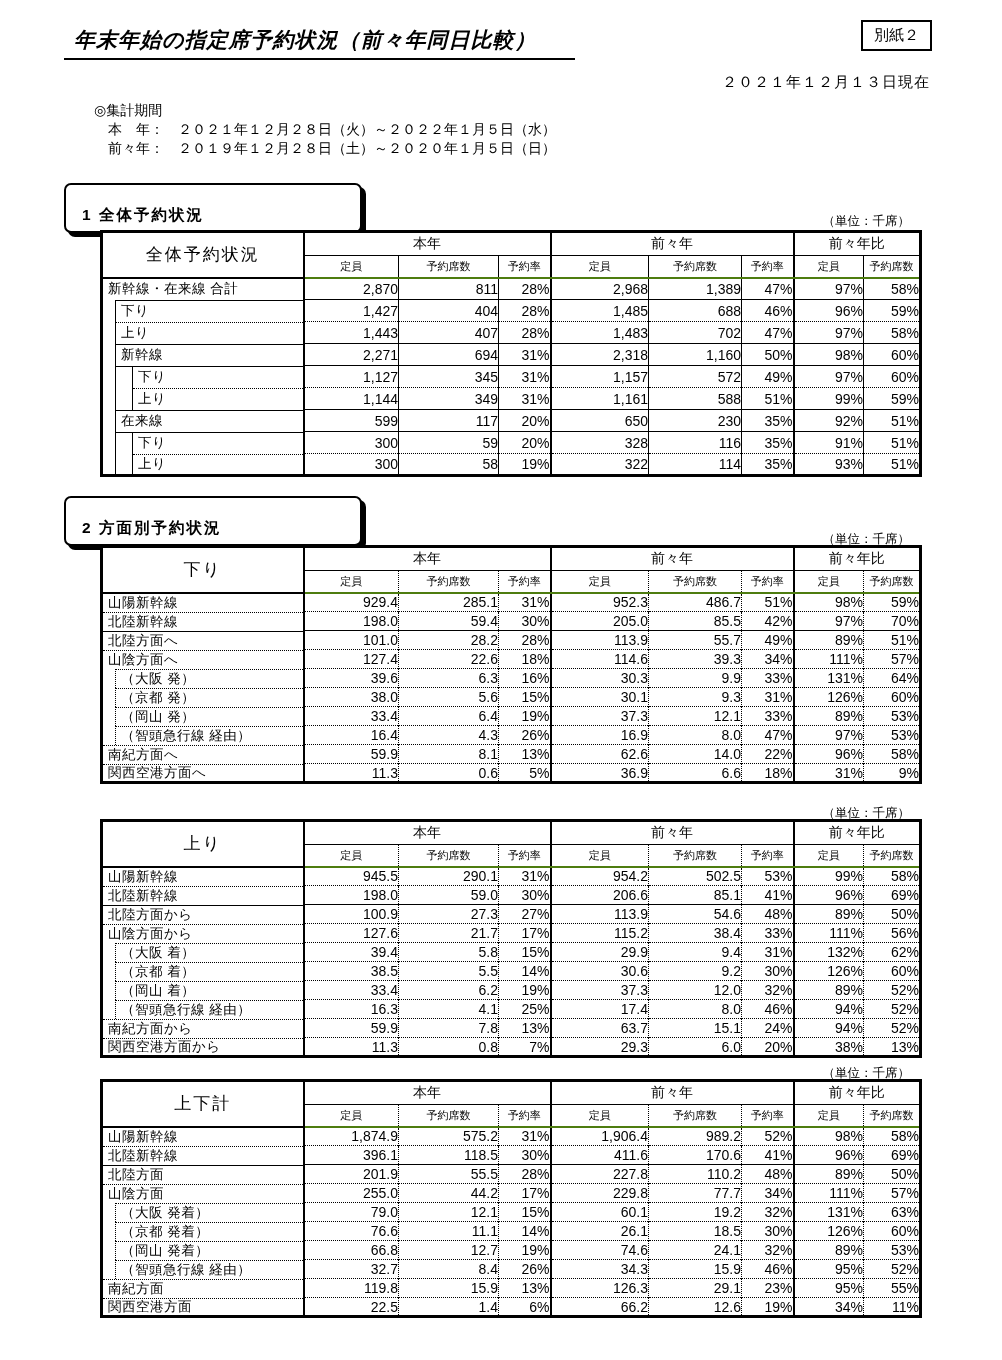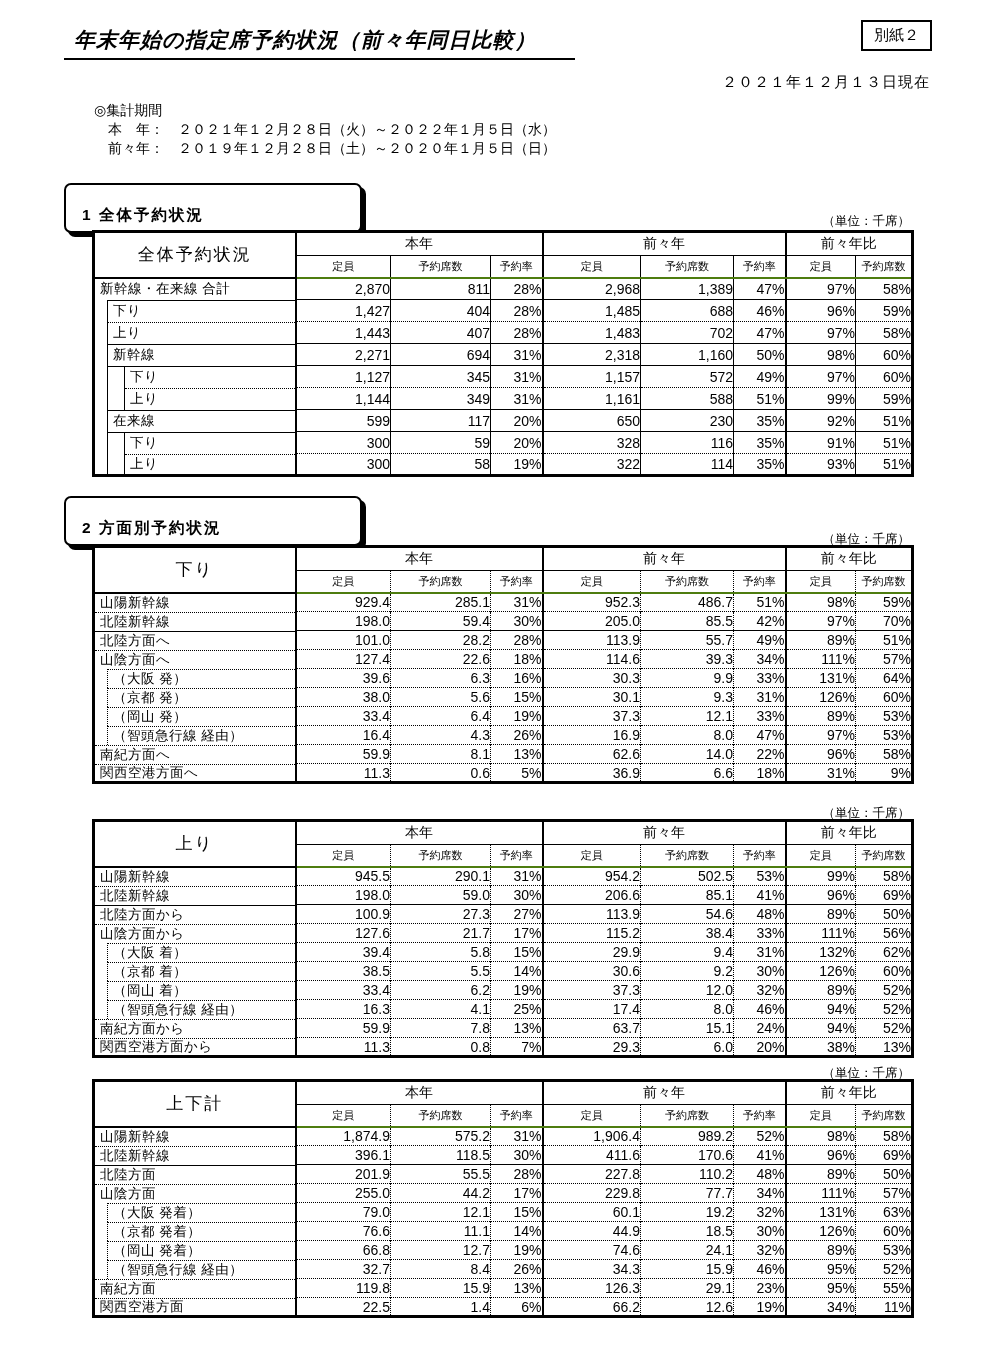--- a/index.html
+++ b/index.html
@@ -44,21 +44,21 @@
   }
   #section-1 { top:183px; }
   #section-2 { top:496px; }
   
   .unit-label { position:absolute; right:92px; font-size:12.5px; }
   #unit-1 { top:213px; }
   #unit-2 { top:531px; }
   #unit-3 { top:805px; }
   #unit-4 { top:1065px; }
   
-  .tbl-wrap { position:absolute; left:92px;border-radius:32px; }
+  .tbl-wrap { position:absolute; left:100px;border-radius:32px; }
   #tbl-overall { top:230px; }
   #tbl-down    { top:545px; }
   #tbl-up      { top:819px; }
   #tbl-total   { top:1079px; }
   table.rpt { border-collapse:collapse; table-layout:fixed; width:819px; border:3px solid #000; background:#fff; }
   table.rpt th, table.rpt td { overflow:hidden; white-space:nowrap; padding:0; font-weight:normal; }
   th.corner {
     border-right:2px solid #000; border-bottom:2px solid #000;
     font-size:17px; font-weight:bold; text-align:center; vertical-align:middle;
     letter-spacing:2px;
@@ -783,21 +783,21 @@
           <tr style="height: 19px;">
             <td class="label-td">
               <div class="lf">
                 <span class="sp vr-d"></span>
                 <span class="lbl bt-d">（京都 発着）</span>
               </div>
             </td>
             <td class="num g-start bt-d">76.6</td>
             <td class="num sep-d bt-d">11.1</td>
             <td class="num sep-d bt-d">14%</td>
-            <td class="num g-start bt-d">44.9</td>
+            <td class="num g-start bt-d">26.1</td>
             <td class="num sep-d bt-d">18.5</td>
             <td class="num sep-d bt-d">30%</td>
             <td class="num g-start bt-d">126%</td>
             <td class="num sep-d bt-d">60%</td>
           </tr>
           <tr style="height: 19px;">
             <td class="label-td">
               <div class="lf">
                 <span class="sp vr-d"></span>
                 <span class="lbl bt-d">（岡山 発着）</span>

